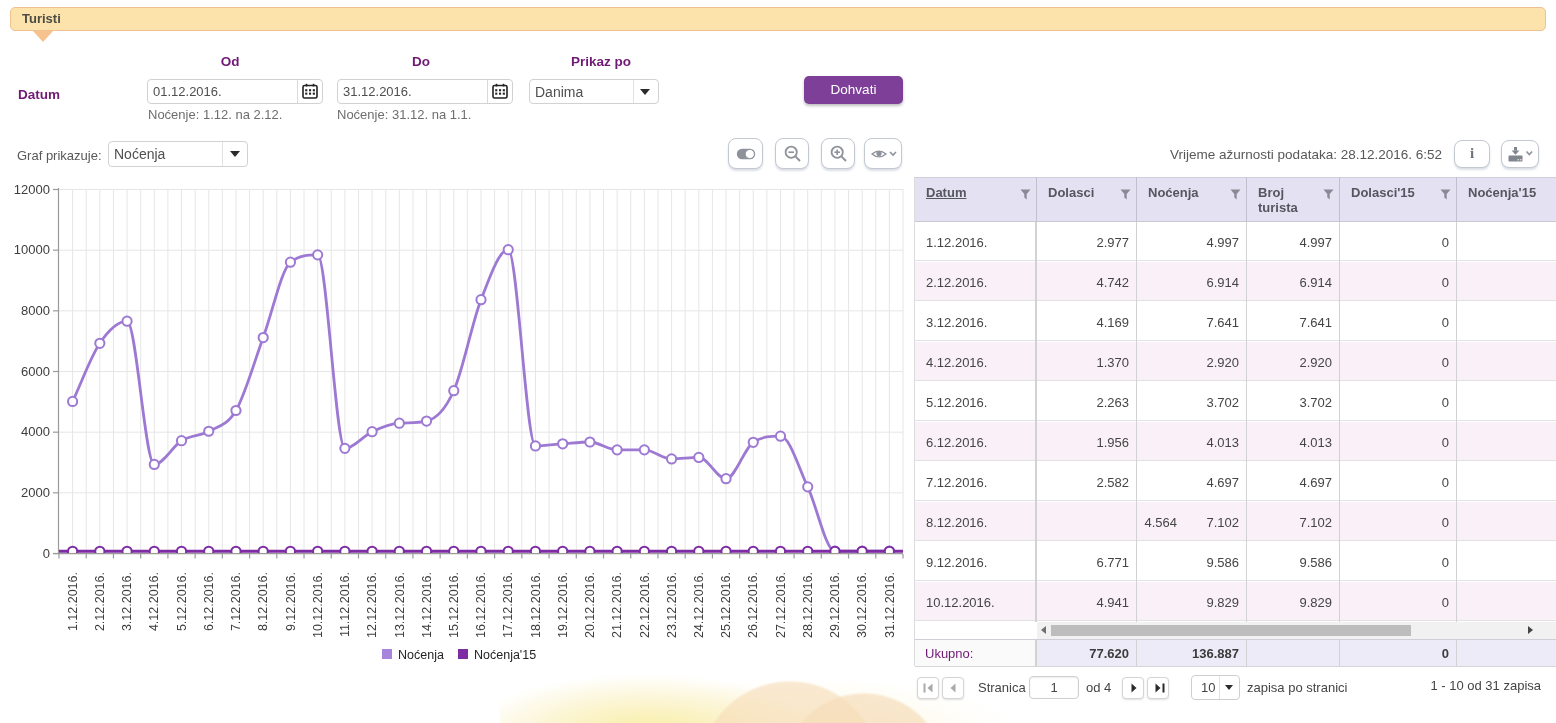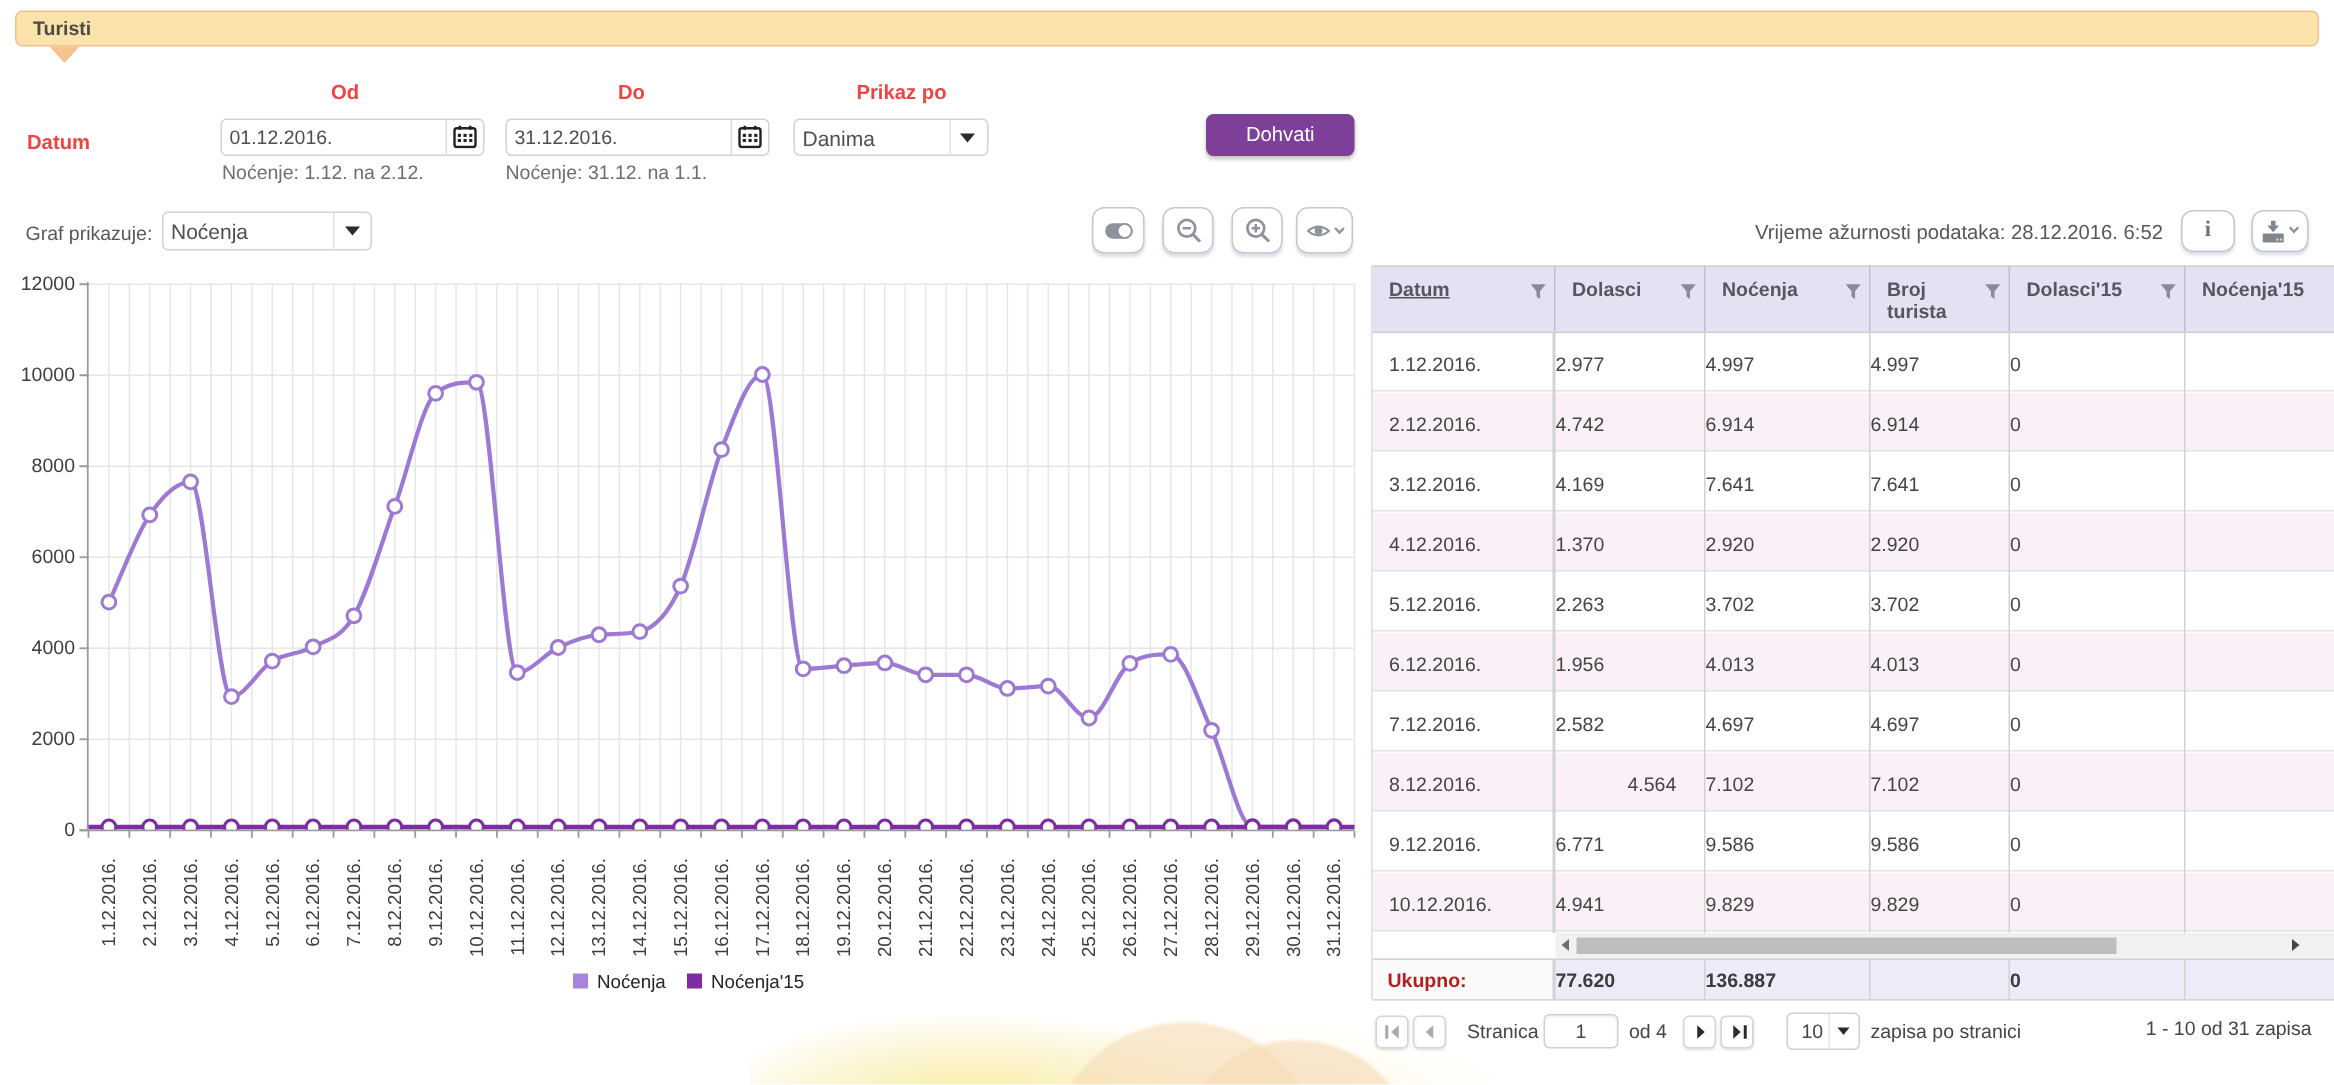--- a/index.html
+++ b/index.html
@@ -1,19 +1,19 @@
 <!DOCTYPE html>
 <html><head>
 <meta charset="utf-8">
 <style>
   * { margin:0; padding:0; box-sizing:border-box; }
   html,body { width:1556px; height:723px; background:#fff; overflow:hidden;
     font-family:"Liberation Sans",sans-serif; position:relative; }
   .abs { position:absolute; }
-  .purple { color:#ef4444; font-weight:bold; }
+  .purple { color:#701a75; font-weight:bold; }
   .gray { color:#595959; }
 
   
   .banner { left:10px; top:7px; width:1536px; height:24px; background:#fbe3ab;
     border:1px solid #efc190; border-radius:5px; font-size:13px; font-weight:bold;
     color:#4c4c44; line-height:22px; padding-left:11px; }
   .banner-tri { left:33px; top:31px; width:0; height:0;
     border-left:10px solid transparent; border-right:10px solid transparent;
     border-top:11px solid #f6c28e; }
 
@@ -28,21 +28,21 @@
   .btn-dohvati { left:804px; top:76px; width:99px; height:28px; background:#7d3f98;
     border-radius:5px; color:#fff; font-size:13.5px; text-align:center; line-height:28px;
     box-shadow:0 2px 3px rgba(0,0,0,0.25); }
 
   
   .tbtn { background:#fff; border:1px solid #c3c8d1; border-radius:8px; height:31px;
     box-shadow:0 2px 2px rgba(60,80,120,0.18); }
   .gcell { position:absolute; overflow:hidden; white-space:nowrap; }
   .ghead { background:#e4e1f3; color:#56565f; font-weight:bold; font-size:13px; }
   .grow  { font-size:13px; color:#454545; }
-  .num { }
+  .num { text-align:right; }
   .funnel { position:absolute; }
 
   
   .pbtn { background:#fff; border:1px solid #d4d4d4; border-radius:4px;
     width:22px; height:22px; box-shadow:0 1px 2px rgba(0,0,0,0.12); }
   .ptext { font-size:13px; color:#454545; }
 </style>
 </head>
 <body>
 
@@ -507,21 +507,21 @@
 <div class="abs" style="left:1136px;top:222px;width:1px;height:400px;background:#d2d2d2;"></div>
 <div class="abs" style="left:1246px;top:222px;width:1px;height:400px;background:#d2d2d2;"></div>
 <div class="abs" style="left:1339px;top:222px;width:1px;height:400px;background:#d2d2d2;"></div>
 <div class="abs" style="left:1456px;top:222px;width:1px;height:400px;background:#d2d2d2;"></div>
 <div class="abs" style="left:1037px;top:622px;width:519px;height:17px;background:#f1f1f1;"></div>
 <div class="abs" style="left:1051px;top:625px;width:360px;height:11px;background:#bdbdbd;"></div>
 <div class="abs" style="left:1041px;top:626px;width:0;height:0;border-top:4.5px solid transparent;border-bottom:4.5px solid transparent;border-right:5.5px solid #6f6f6f;"></div>
 <div class="abs" style="left:1528px;top:626px;width:0;height:0;border-top:4.5px solid transparent;border-bottom:4.5px solid transparent;border-left:5.5px solid #444;"></div>
 <div class="abs" style="left:915px;top:639px;width:641px;height:28px;background:#ecebf7;border-top:1px solid #cfcfd8;border-bottom:1px solid #d6d6d6;"></div>
 <div class="abs" style="left:915px;top:640px;width:121px;height:26px;background:#fafafa;"></div>
-<div class="abs" style="left:925px;top:646px;font-size:13px;font-weight:bold;color:#b91c1c;text-align:right;">Ukupno:</div>
+<div class="abs" style="left:925px;top:646px;font-size:13px;font-weight:normal;color:#701a75;text-align:right;">Ukupno:</div>
 <div class="abs gcell num" style="left:1037px;top:646px;width:99px;font-size:13px;font-weight:bold;color:#3c3c3c;padding-right:7px;">77.620</div>
 <div class="abs gcell num" style="left:1137px;top:646px;width:109px;font-size:13px;font-weight:bold;color:#3c3c3c;padding-right:7px;">136.887</div>
 <div class="abs gcell num" style="left:1340px;top:646px;width:116px;font-size:13px;font-weight:bold;color:#3c3c3c;padding-right:7px;">0</div>
 <div class="abs" style="left:1035px;top:640px;width:2px;height:26px;background:#d2d2d2;"></div>
 <div class="abs" style="left:1136px;top:640px;width:1px;height:26px;background:#d2d2d2;"></div>
 <div class="abs" style="left:1246px;top:640px;width:1px;height:26px;background:#d2d2d2;"></div>
 <div class="abs" style="left:1339px;top:640px;width:1px;height:26px;background:#d2d2d2;"></div>
 <div class="abs" style="left:1456px;top:640px;width:1px;height:26px;background:#d2d2d2;"></div>
 <div class="abs" style="left:914px;top:177px;width:1px;height:489px;background:#dcdcdc;"></div>
 

